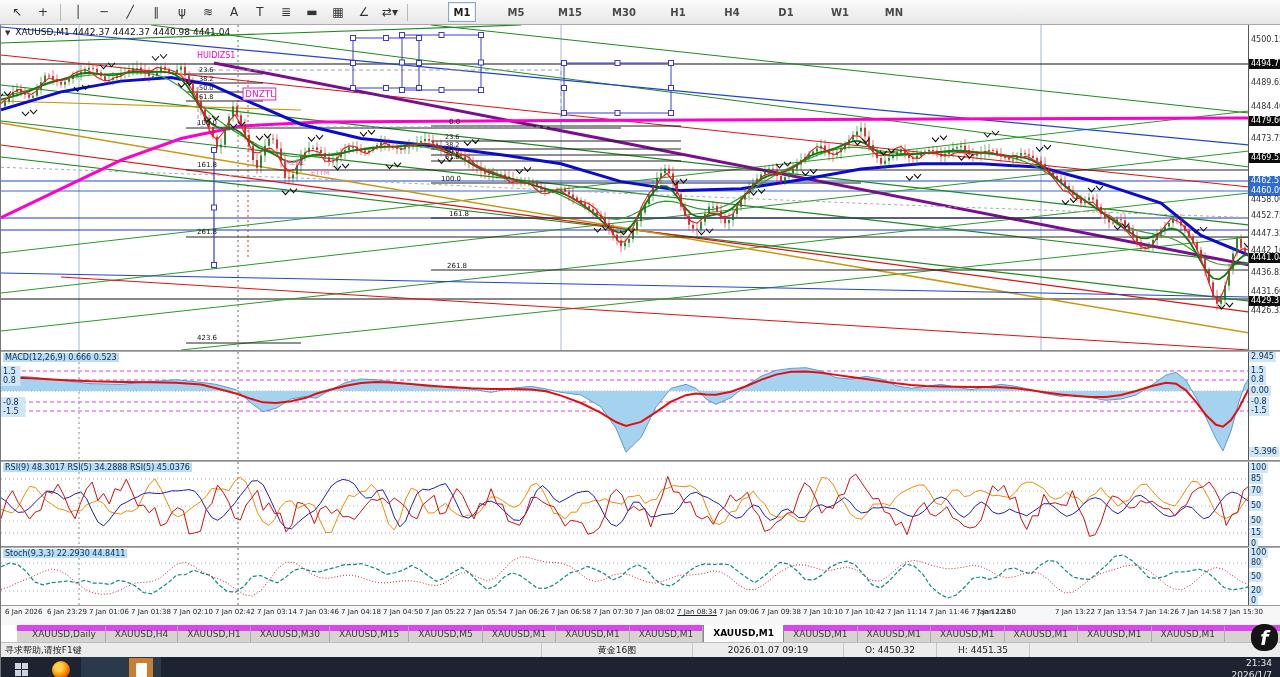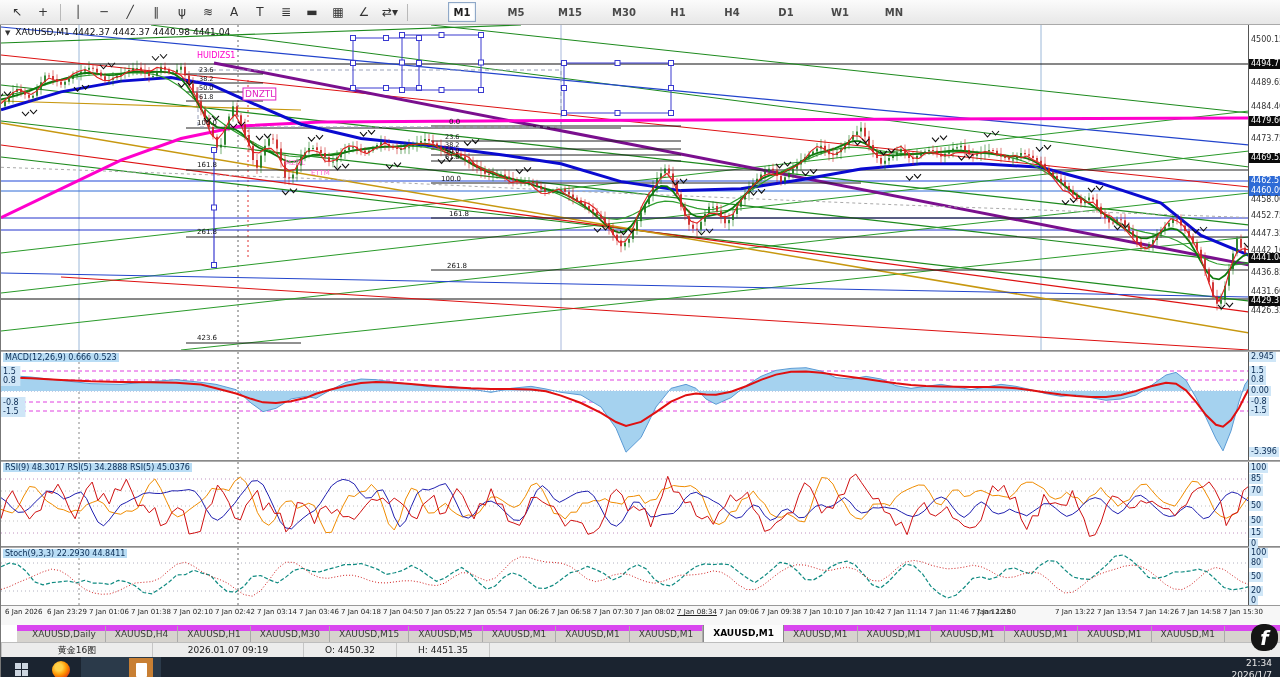--- a/index.html
+++ b/index.html
@@ -1037,20 +1037,21 @@
         <div class="tab">XAUUSD,M1</div>
         <div class="tab">XAUUSD,M1</div>
         <div class="tab">XAUUSD,M1</div>
         <div class="tab">XAUUSD,M1</div>
         <div class="tab">XAUUSD,M1</div>
         <div class="tab">XAUUSD,M1</div>
         <div class="tab-arrow">▸</div>
       </div>
 
     <div class="status">
+      <span class="help">寻求帮助,请按F1键</span>
       <span class="scell" style="width:150px;">黄金16图</span>
       <span class="scell" style="width:150px;">2026.01.07 09:19</span>
       <span class="scell" style="width:92px;">O: 4450.32</span>
       <span class="scell" style="width:92px;">H: 4451.35</span>
       <span class="scell" style="width:250px;"></span>
     </div>
 
     <div class="taskbar">
       <div class="tb-btn">
         <div class="win-grid">

